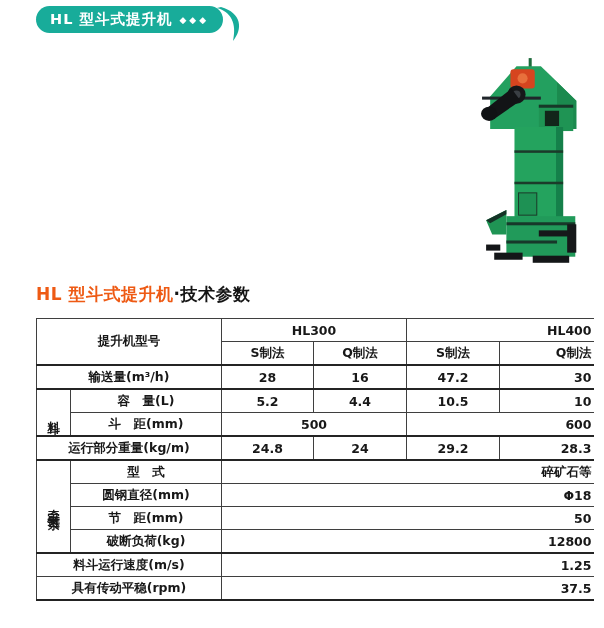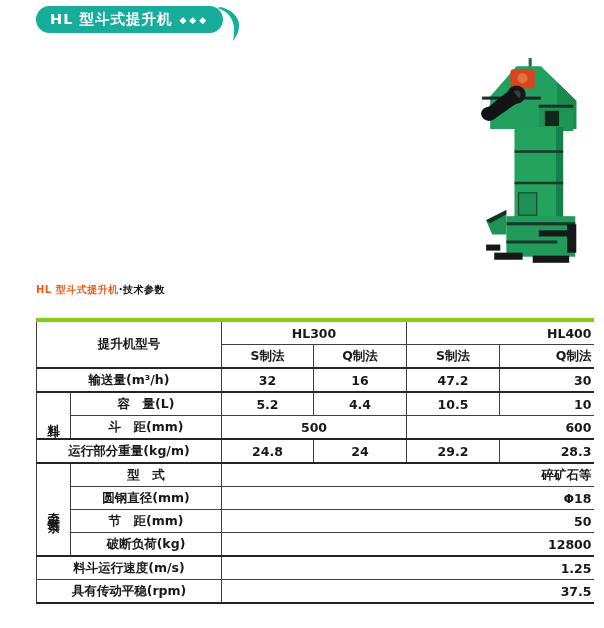--- a/index.html
+++ b/index.html
@@ -27,30 +27,30 @@
     font-size:13.5px; line-height:19.5px; font-weight:600;
     text-align:justify; letter-spacing:0.4px; color:#161616;
   }
   .intro p { margin:0; text-indent:2em; }
 
   .photo { position:absolute; right:2px; top:56px; width:152px; height:218px; }
 
   
   .section-heading {
     position:absolute; left:8px; top:283px;
-    font-size:10px; font-weight:bold; letter-spacing:0.5px;
+    font-size:17px; font-weight:bold; letter-spacing:0.5px;
   }
   .section-heading .hot { color:#EE5A14; }
   .section-heading .rest { color:#141414; }
 
   
   table.params {
     position:absolute; left:8px; top:318px; width:557px;
     border-collapse:collapse; table-layout:fixed;
-    border-top:4px solid #84cc16; border-bottom:2px solid #222;
+    border-top:1px solid #84cc16; border-bottom:2px solid #222;
     border-left:1px solid #3a3a3a;
     font-size:12.5px; font-weight:600; color:#181818;
   }
   table.params td {
     border:1px solid #3f3f3f; text-align:center; vertical-align:middle;
     height:22px; padding:0 2px; overflow:hidden; white-space:nowrap;
   }
   table.params td.last { border-right:none;text-align:right; }
   table.params td.bt { border-top:2px solid #242424; }
   .vtext {
@@ -141,21 +141,21 @@
         <td colspan="2" class="last">HL400</td>
       </tr>
       <tr>
         <td>S制法</td>
         <td>Q制法</td>
         <td>S制法</td>
         <td class="last">Q制法</td>
       </tr>
       <tr>
         <td colspan="2" class="bt">输送量(m³/h)</td>
-        <td class="bt">32</td>
+        <td class="bt">28</td>
         <td class="bt">16</td>
         <td class="bt">47.2</td>
         <td class="bt last">30</td>
       </tr>
       <tr>
         <td rowspan="2" class="bt"><span class="vtext">料斗</span></td>
         <td class="bt">容　量(L)</td>
         <td class="bt">5.2</td>
         <td class="bt">4.4</td>
         <td class="bt">10.5</td>

